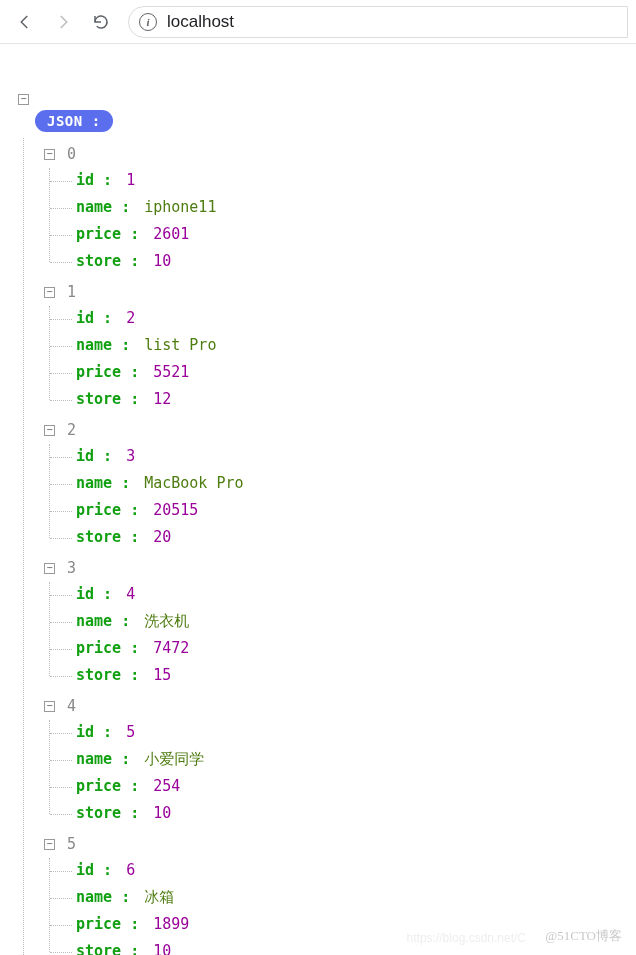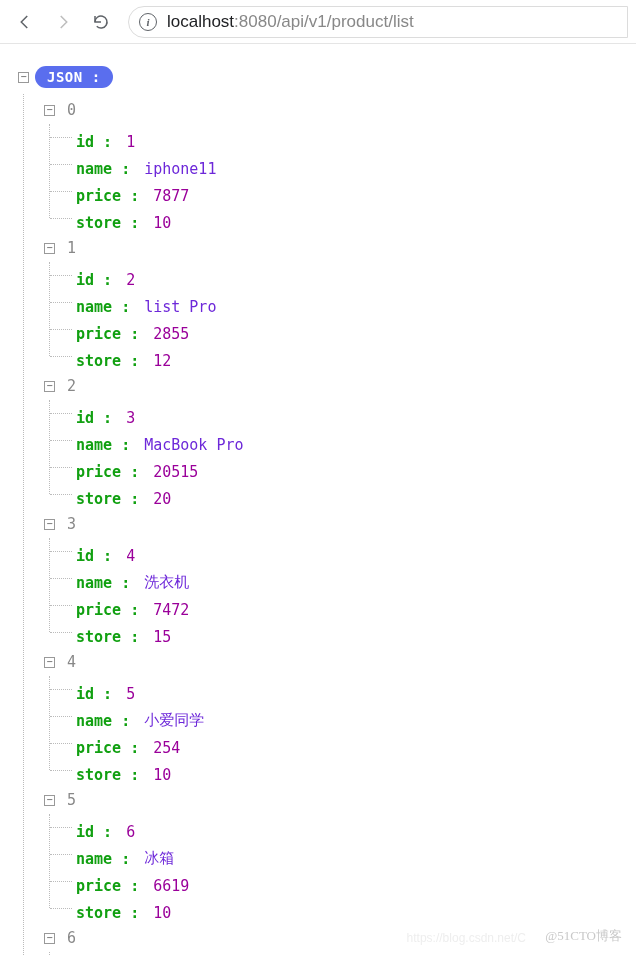--- a/index.html
+++ b/index.html
@@ -75,20 +75,21 @@
     flex-shrink:0;
   }
   .json-badge {
     background:#5a6eee;
     color:#fff;
     font-weight:bold;
     font-size:14px;
     padding:3px 12px;
     border-radius:12px;
     letter-spacing:0.5px;
+    margin-top:44px;
   }
 
   .items {
     position:relative;
     margin-left:5px;
     padding-left:20px;
     border-left:1px dotted #bbb;
   }
   .item {
     position:relative;
@@ -102,21 +103,21 @@
   .item-idx { color:#888; font-size:15px; margin-left:4px;}
   .props {
     position:relative;
     margin-left:5px;
     padding-left:26px;
     border-left:1px dotted #bbb;
     margin-top:1px;
   }
   .prop {
     display:flex;
-    align-items:flex-end;
+    align-items:flex-start;
     gap:14px;
     position:relative;
     height:27px;
     padding-top:3px;
   }
   .prop::before {
     content:"";
     position:absolute;
     left:-26px;
     top:13px;
@@ -128,21 +129,21 @@
     position:absolute;
     left:-27px;
     top:14px;
     bottom:-2px;
     width:2px;
     background:#fff;
   }
   .key { color:#11a011; font-weight:bold; font-size:15px;}
   .key::after { content:" :"; font-weight:bold; }
   .val-num { color:#9a009a; font-size:15px;}
-  .val-str { color:#6d28d9; font-size:15px;}
+  .val-str { color:#4d7c0f; font-size:15px;}
 
   .watermark {
     position:absolute;
     right:14px;
     bottom:10px;
     color:#c9c9c9;
     font-size:13px;
     font-family:Liberation Serif, serif;
     pointer-events:none;
   }
@@ -173,21 +174,20 @@
   </div>
   <div class="nav-icon">
     <svg viewBox="0 0 24 24">
         <path d="M4 12a8 8 0 1 1 2.34 5.66"></path>
         <polyline points="4 4 4 12 12 12" fill="none"></polyline>
       </svg>
   </div>
   <div class="url-bar-wrap">
     <span class="url-info-icon">i</span>
     <span class="url-host">localhost</span>
-    <span class="url-path">:8080/api/v1/product/list</span>
   </div>
 </div>
 
 <div class="tree-area">
   <div class="root-row">
     <span class="toggle-box">−</span>
     <span class="json-badge">JSON :</span>
   </div>
   <div class="items" id="items-container">
       <div class="item">
@@ -199,21 +199,21 @@
           <div class="prop">
             <span class="key">id</span>
             <span class="val-num">1</span>
           </div>
           <div class="prop">
             <span class="key">name</span>
             <span class="val-str">iphone11</span>
           </div>
           <div class="prop">
             <span class="key">price</span>
-            <span class="val-num">7877</span>
+            <span class="val-num">2601</span>
           </div>
           <div class="prop">
             <span class="key">store</span>
             <span class="val-num">10</span>
           </div>
         </div>
       </div>
       <div class="item">
         <div class="item-head">
           <span class="toggle-box">−</span>
@@ -223,21 +223,21 @@
           <div class="prop">
             <span class="key">id</span>
             <span class="val-num">2</span>
           </div>
           <div class="prop">
             <span class="key">name</span>
             <span class="val-str">list Pro</span>
           </div>
           <div class="prop">
             <span class="key">price</span>
-            <span class="val-num">2855</span>
+            <span class="val-num">5521</span>
           </div>
           <div class="prop">
             <span class="key">store</span>
             <span class="val-num">12</span>
           </div>
         </div>
       </div>
       <div class="item">
         <div class="item-head">
           <span class="toggle-box">−</span>
@@ -319,21 +319,21 @@
           <div class="prop">
             <span class="key">id</span>
             <span class="val-num">6</span>
           </div>
           <div class="prop">
             <span class="key">name</span>
             <span class="val-str">冰箱</span>
           </div>
           <div class="prop">
             <span class="key">price</span>
-            <span class="val-num">6619</span>
+            <span class="val-num">1899</span>
           </div>
           <div class="prop">
             <span class="key">store</span>
             <span class="val-num">10</span>
           </div>
         </div>
       </div>
       <div class="item">
         <div class="item-head">
           <span class="toggle-box">−</span>

